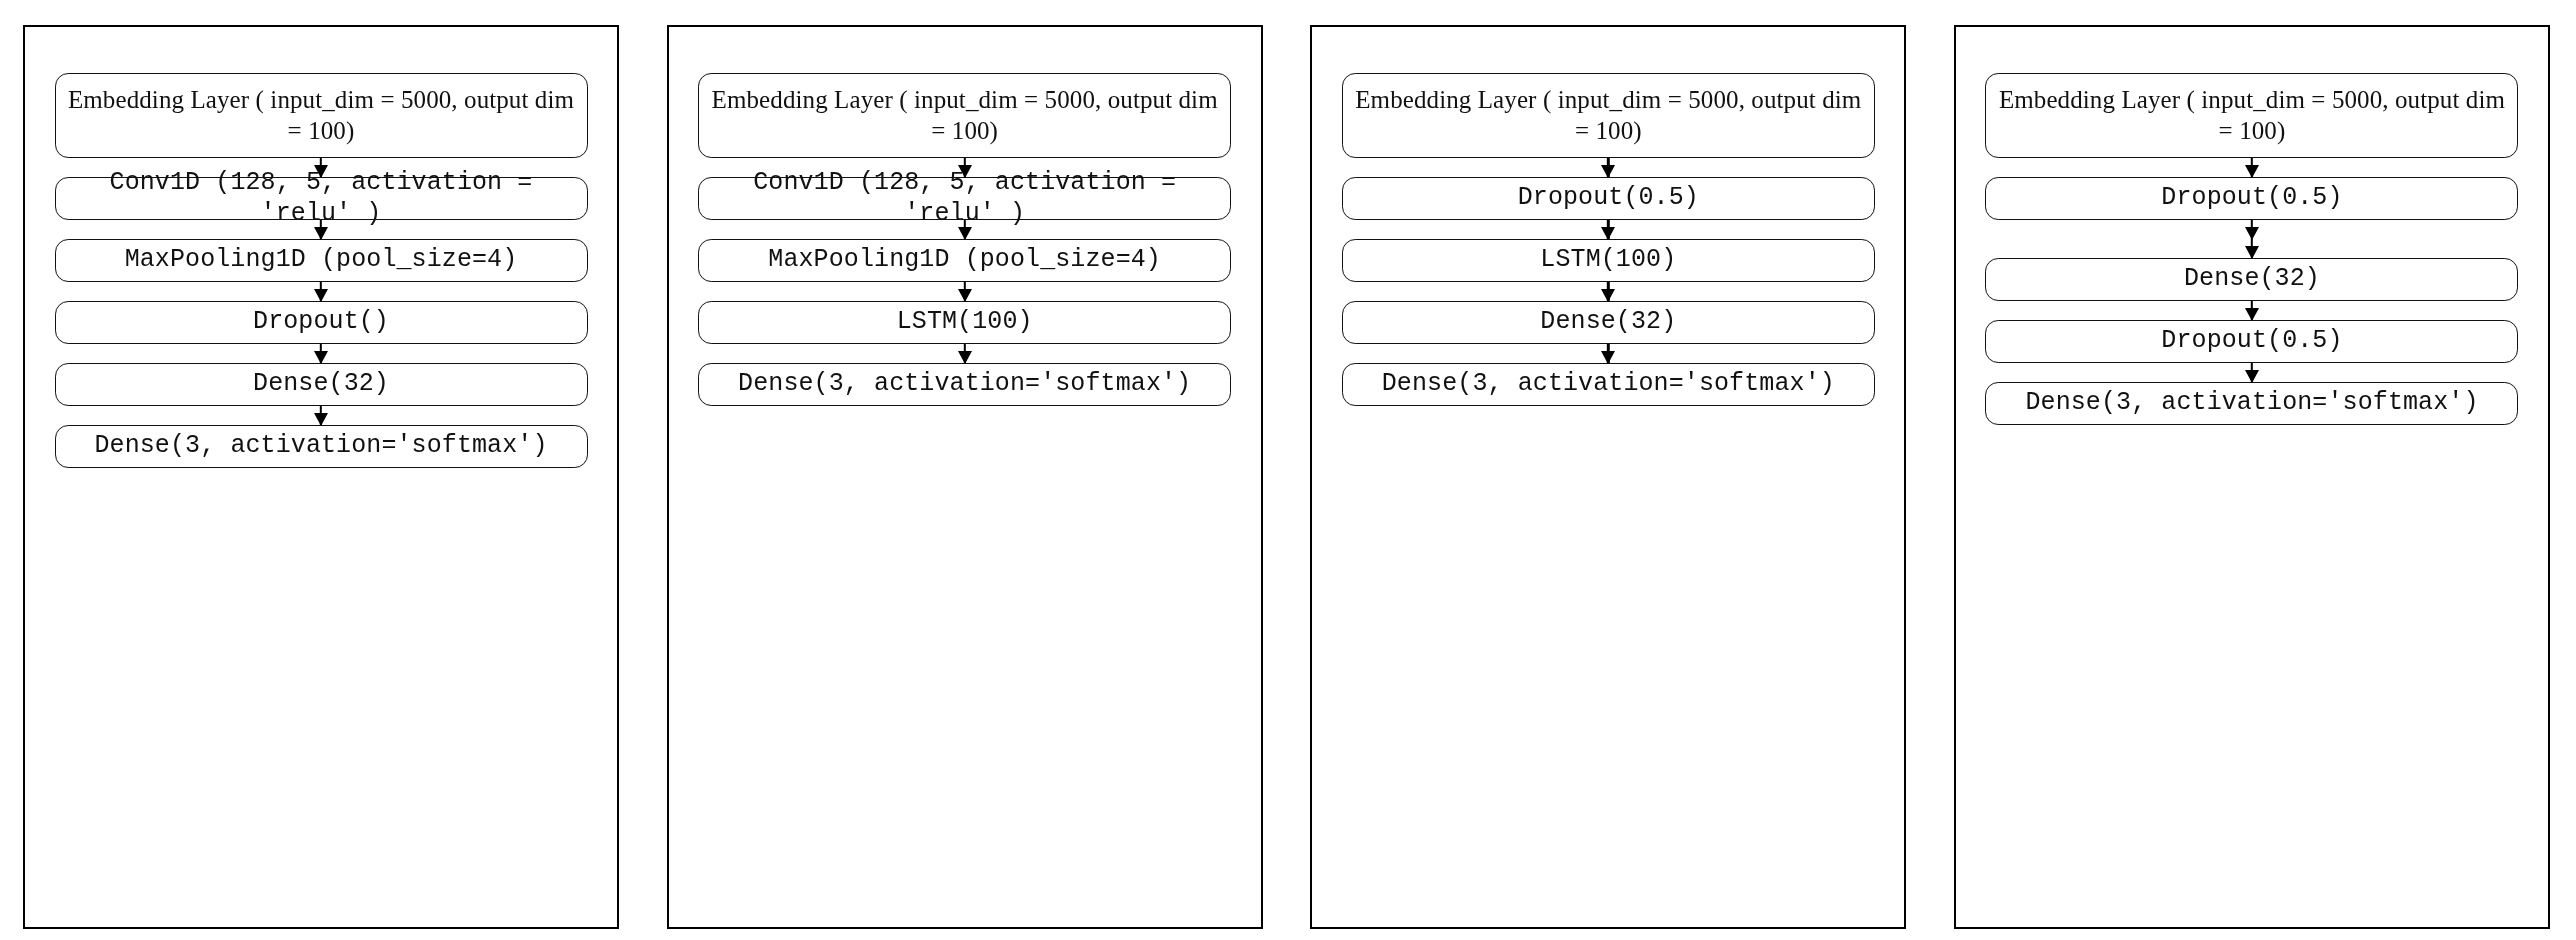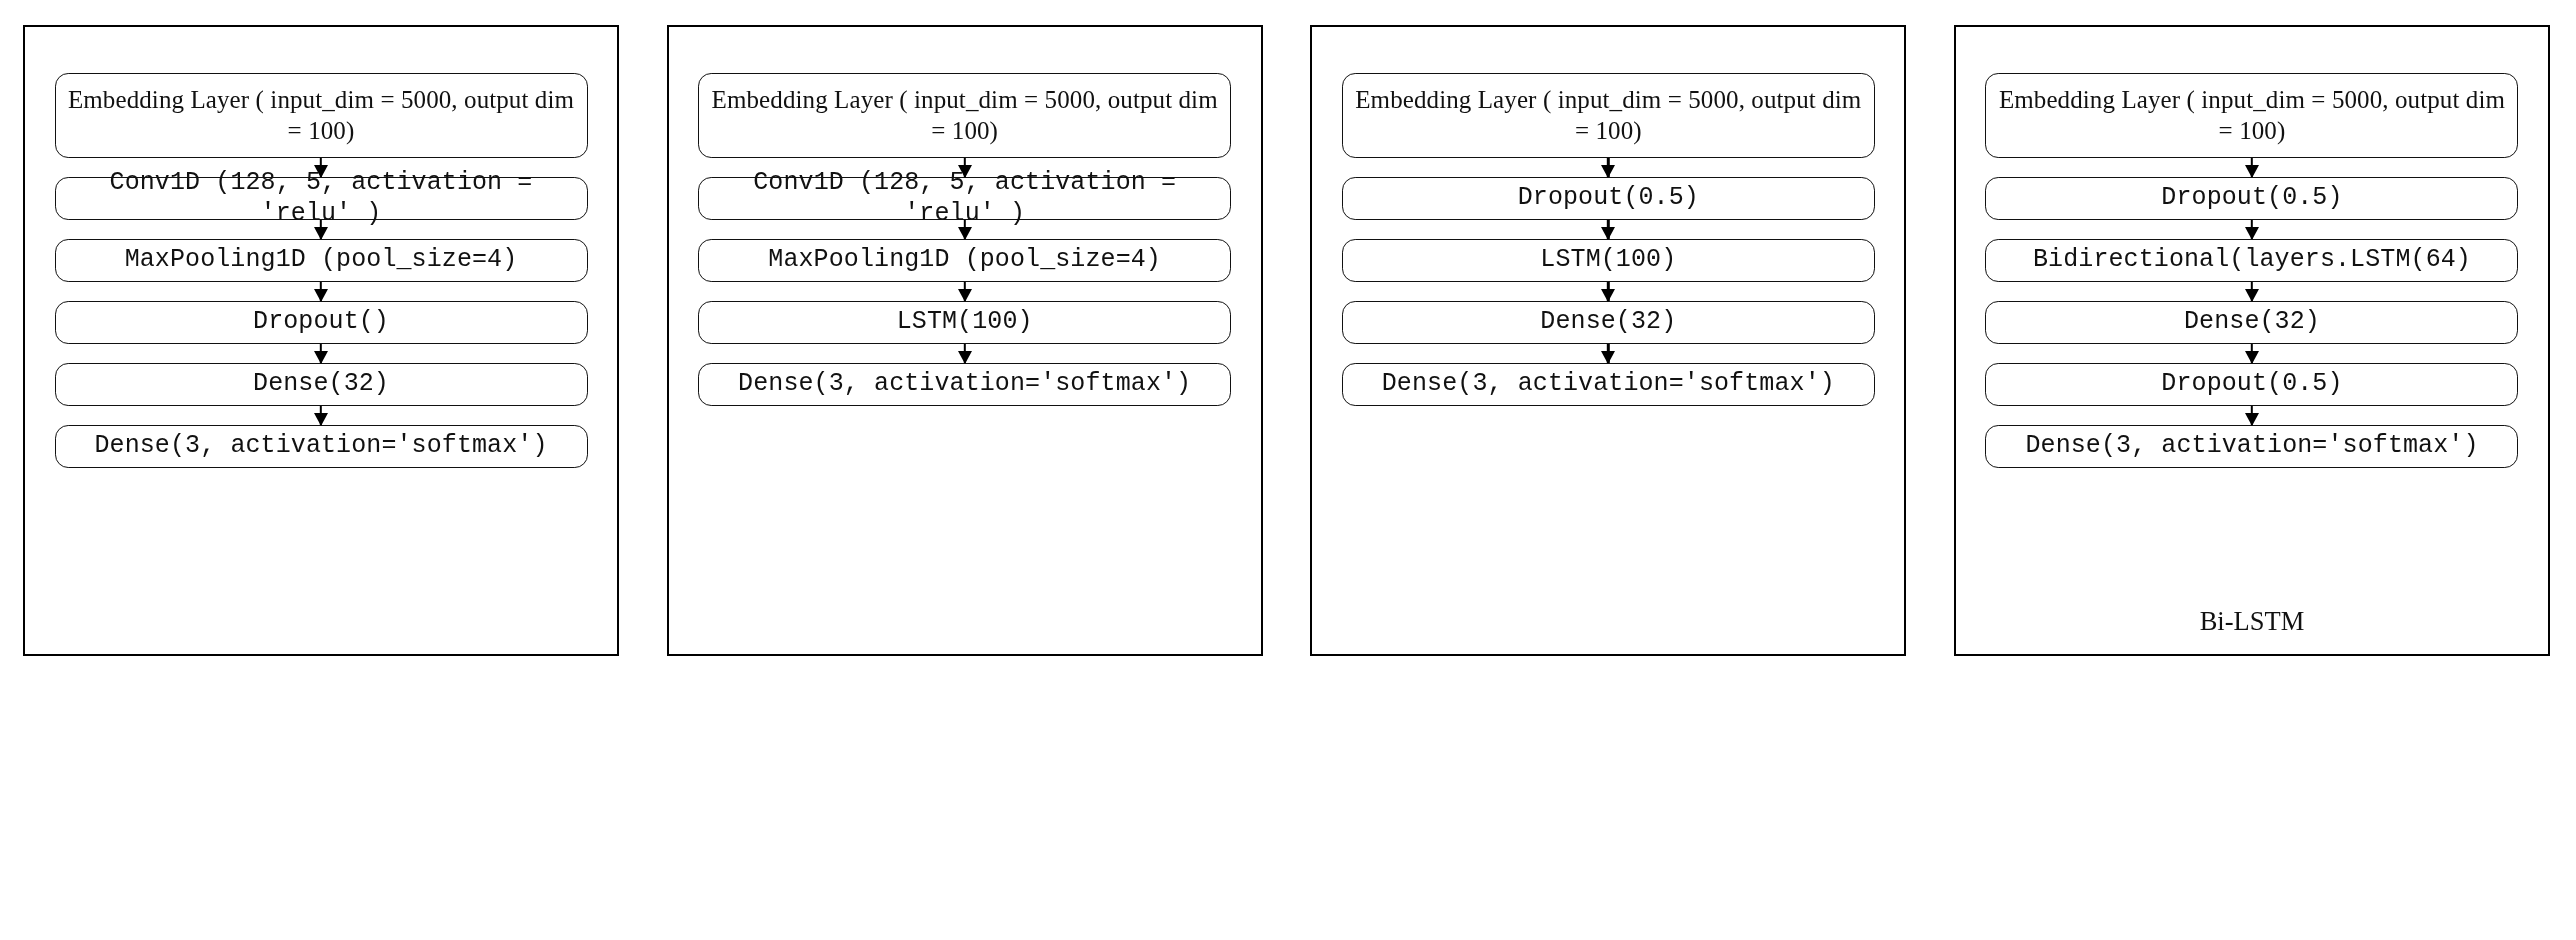--- a/index.html
+++ b/index.html
@@ -17,21 +17,21 @@
     width: 2576px;
     height: 941px;
     background: #ffffff;
     overflow: hidden;
   }
   .panels {
     position: absolute;
     left: 23px;
     top: 25px;
     width: 2527px;
-    height: 631px;
+    height: 904px;
     display: flex;
     flex-direction: row;
     justify-content: space-between;
     align-items: stretch;
   }
   .panel {
     box-sizing: border-box;
     width: 596px;
     border: 2.4px solid #000000;
     background: #ffffff;
@@ -194,34 +194,32 @@
           <div class="node h2">Embedding Layer ( input_dim = 5000, output  dim = 100)</div>
           <div class="connector">
             <span class="stem"></span>
             <span class="head"></span>
           </div>
           <div class="node h1">Dropout(0.5)</div>
           <div class="connector">
             <span class="stem"></span>
             <span class="head"></span>
           </div>
-          <div class="node h1">Bidirectional(layers.LSTM(64)</div>
           <div class="connector">
             <span class="stem"></span>
             <span class="head"></span>
           </div>
           <div class="node h1">Dense(32)</div>
           <div class="connector">
             <span class="stem"></span>
             <span class="head"></span>
           </div>
           <div class="node h1">Dropout(0.5)</div>
           <div class="connector">
             <span class="stem"></span>
             <span class="head"></span>
           </div>
           <div class="node h1">Dense(3, activation='softmax')</div>
         </div>
-        <div class="panel-label">Bi-LSTM</div>
       </div>
     </div>
 </div>
 
 
 </body></html>

